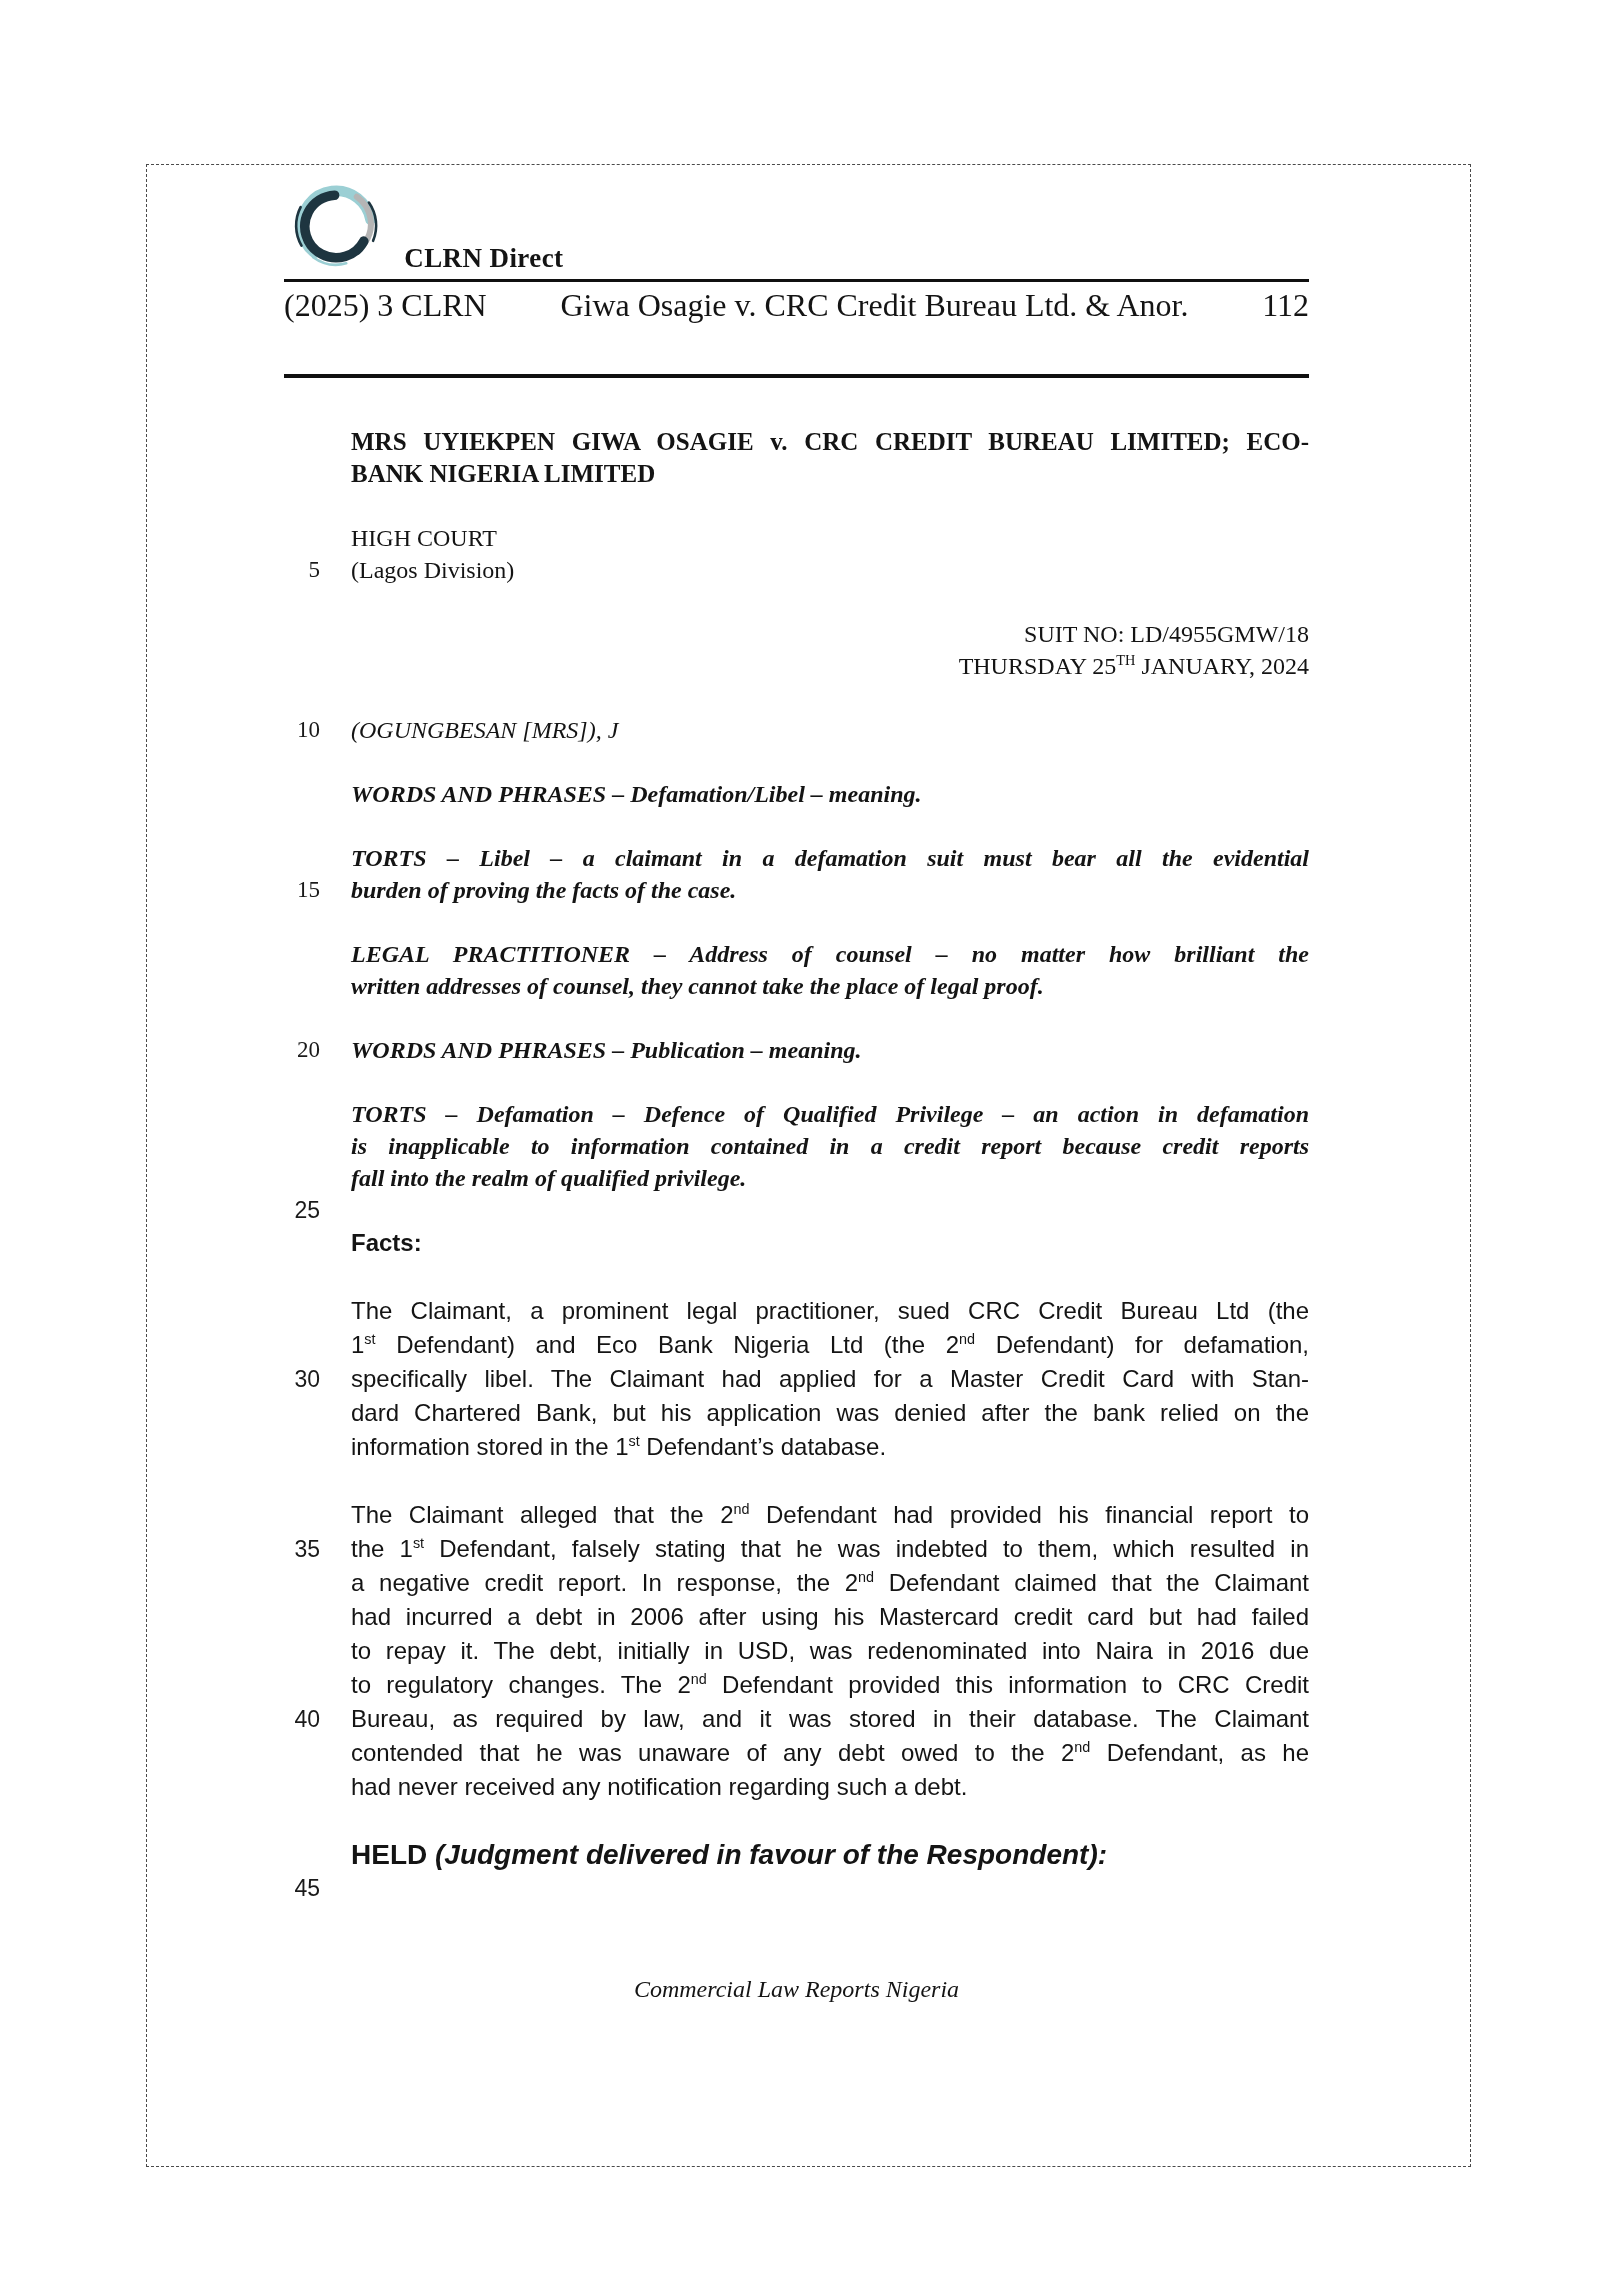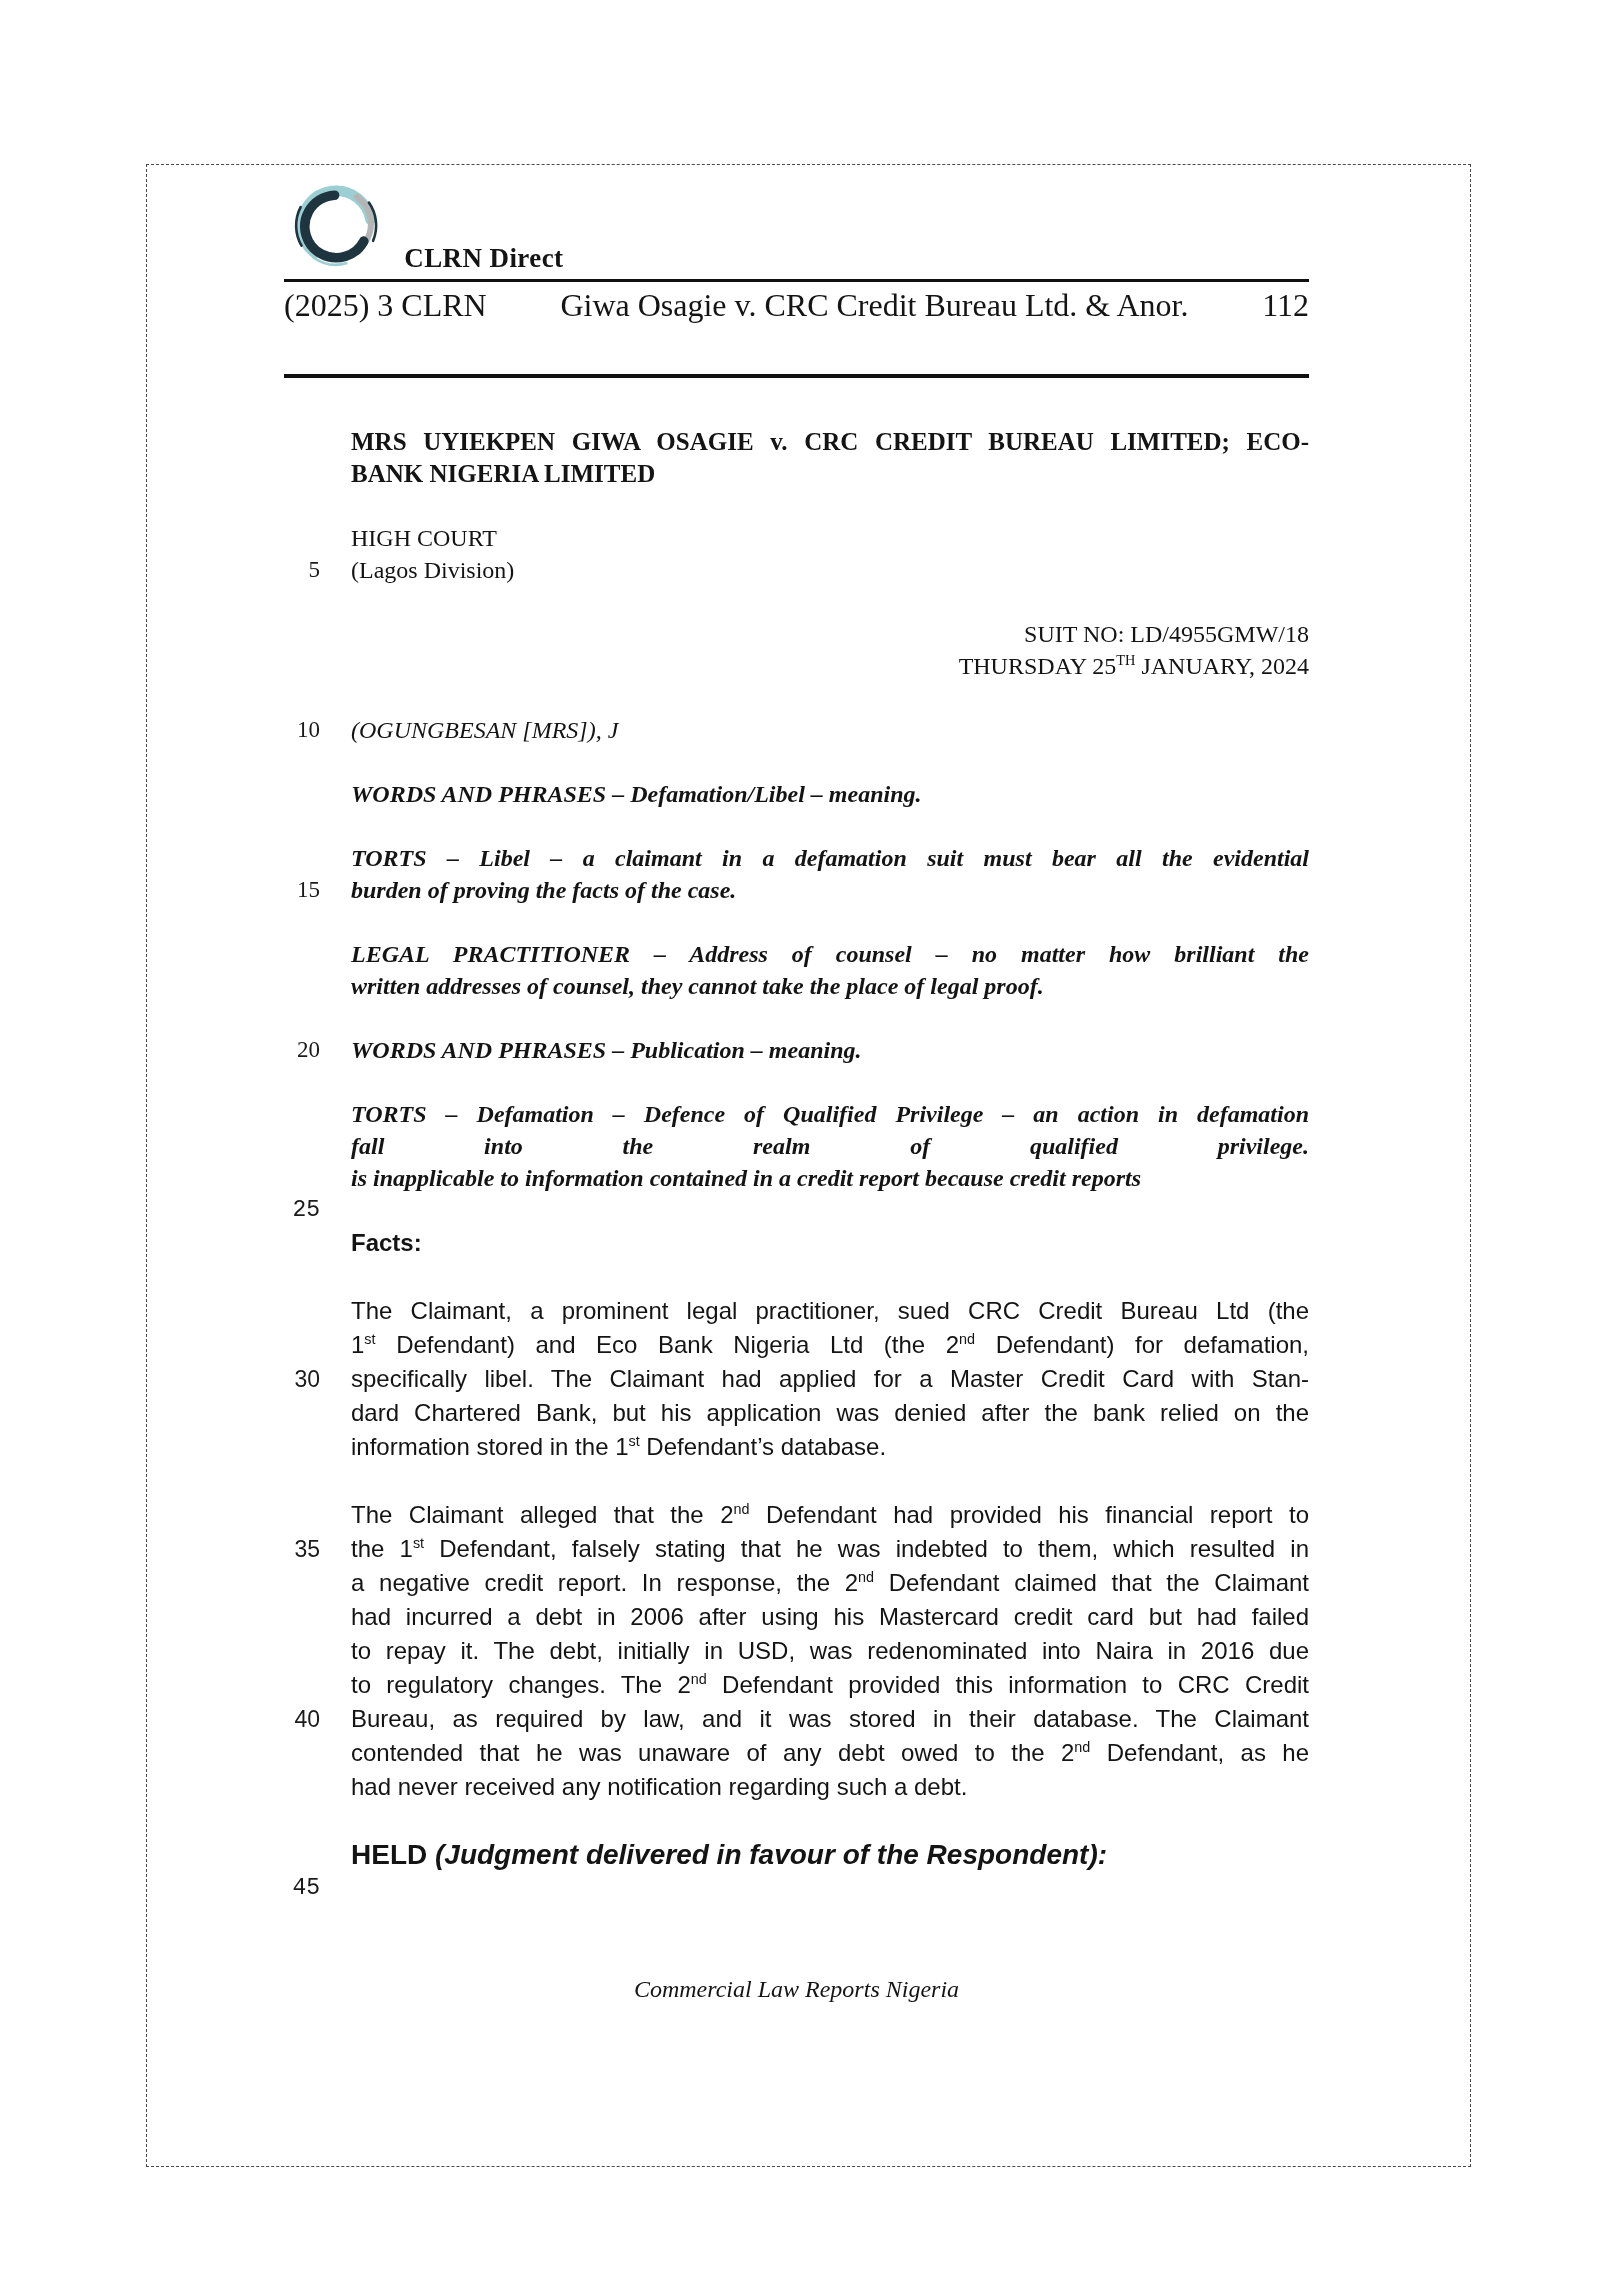--- a/index.html
+++ b/index.html
@@ -39,21 +39,21 @@
   .k-title{font-weight:bold;font-size:25px;}
   .k-plain{}
   .k-right .text{text-align:right;}
   .k-judge{font-style:italic;}
   .k-catch{font-weight:bold;font-style:italic;}
   .k-numline{margin-top:0;}
   .k-factshead{margin-top:0;font-family:"Liberation Sans", sans-serif;font-weight:bold;font-size:24px;line-height:34px;}
   .k-body{font-family:"Liberation Sans", sans-serif;font-size:24px;line-height:34px;margin-top:34px;}
   .k-held{font-family:"Liberation Sans", sans-serif;font-weight:bold;font-size:28px;line-height:34px;margin-top:34px;}
   .k-held em{font-style:italic;}
-  .k-numline .gutter{font-family:Liberation Mono, monospace;}
+  .k-numline .gutter{font-family:Liberation Sans, sans-serif;}
   .blocks .block:first-child{margin-top:0;}
 
   
   .k-title .row:not(:last-child) .text,
   .k-catch .row:not(:last-child) .text,
   .k-body  .row:not(:last-child) .text{
     text-align:justify;text-align-last:justify;
   }
 
   sup{font-size:60%;line-height:0;vertical-align:super;}
@@ -160,25 +160,25 @@
           <div class="text">WORDS AND PHRASES – Publication – meaning.</div>
         </div>
       </div>
       <div class="block k-catch">
         <div class="row">
           <div class="gutter"></div>
           <div class="text">TORTS – Defamation – Defence of Qualified Privilege – an action in defamation</div>
         </div>
         <div class="row">
           <div class="gutter"></div>
+          <div class="text">is inapplicable to information contained in a credit report because credit reports</div>
+        </div>
+        <div class="row">
+          <div class="gutter"></div>
           <div class="text">fall into the realm of qualified privilege.</div>
-        </div>
-        <div class="row">
-          <div class="gutter"></div>
-          <div class="text">is inapplicable to information contained in a credit report because credit reports</div>
         </div>
       </div>
       <div class="block k-numline">
         <div class="row">
           <div class="gutter">25</div>
           <div class="text">&nbsp;</div>
         </div>
       </div>
       <div class="block k-factshead">
         <div class="row">

